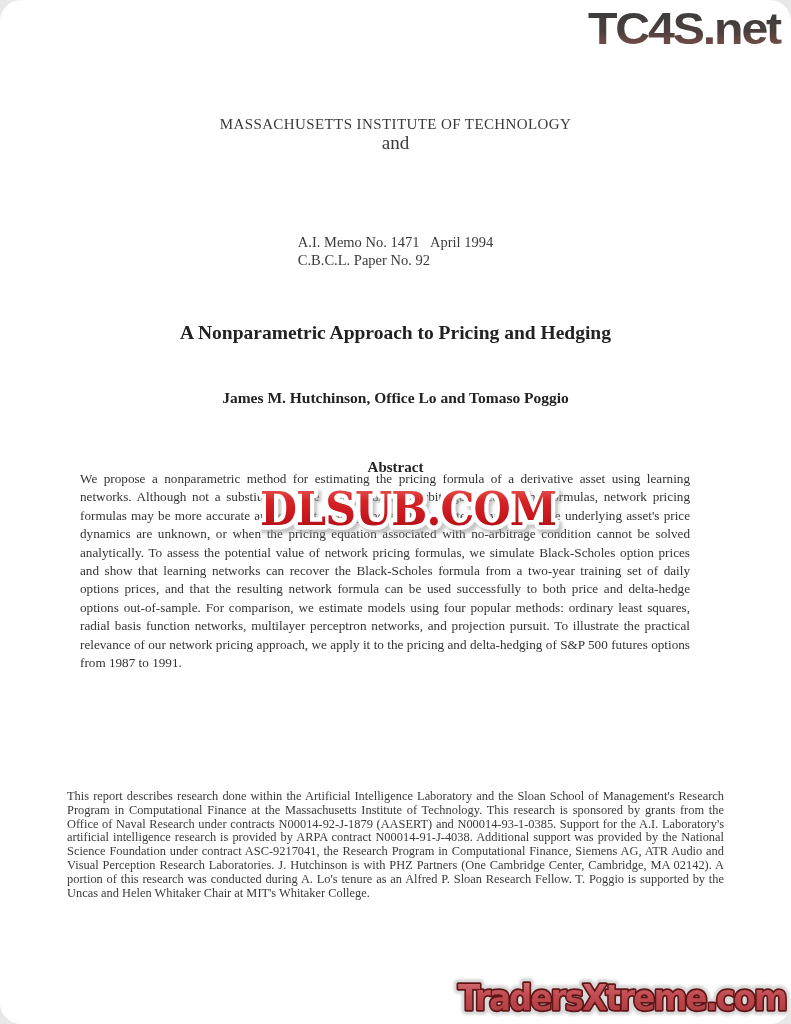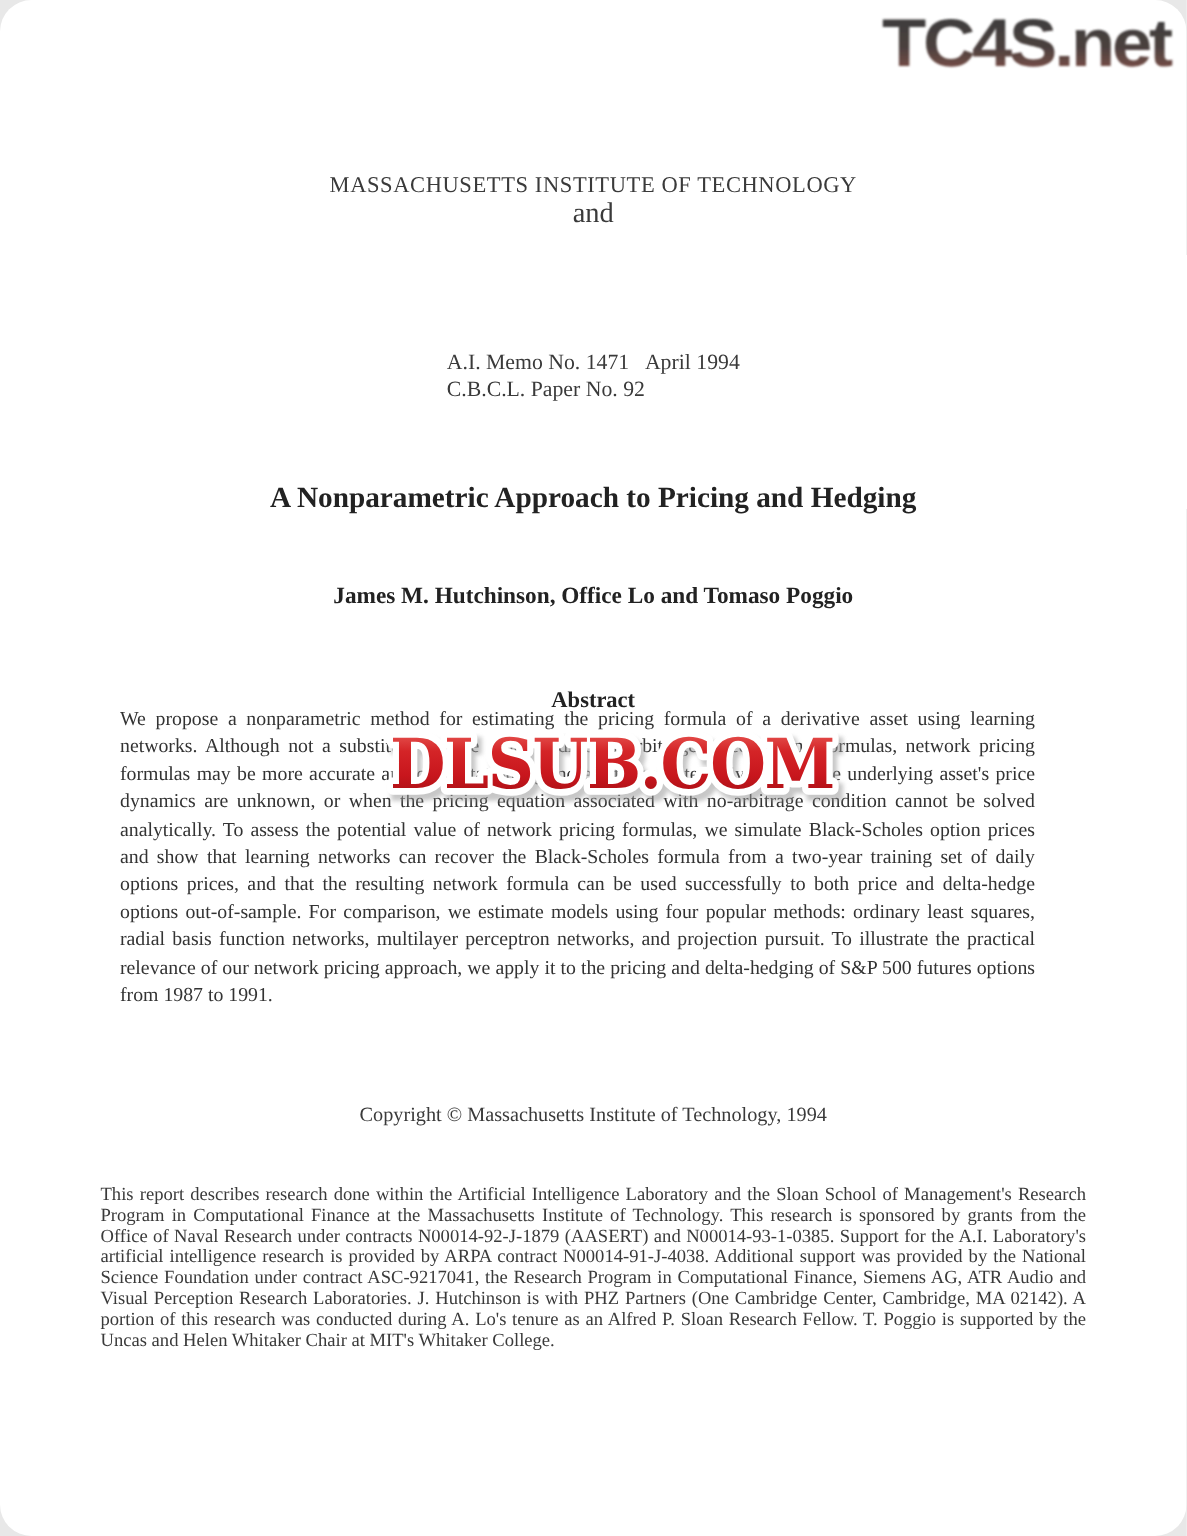--- a/index.html
+++ b/index.html
@@ -123,18 +123,35 @@
           <feGaussianBlur stdDeviation="1.4"></feGaussianBlur>
         </filter>
       </defs>
 
       <text x="162" y="47" text-anchor="middle" textLength="296" lengthAdjust="spacingAndGlyphs" font-family="DejaVu Serif, serif" font-size="46" letter-spacing="-1" fill="#9a9a9a" stroke="#9a9a9a" stroke-width="9" opacity="0.55" filter="url(#dlsubShadow)" transform="translate(3,4)">DLSUB.COM</text>
 
       <text x="162" y="47" text-anchor="middle" textLength="296" lengthAdjust="spacingAndGlyphs" font-family="DejaVu Serif, serif" font-size="46" letter-spacing="-1" paint-order="stroke" stroke="#ffffff" stroke-width="9" stroke-linejoin="round" fill="url(#dlsubGrad)">DLSUB.COM</text>
     </svg>
   </div>
 
-  <div class="copyright">Copyright © Massachusetts Institute of Technology, 1994</div>
 
   <div class="footnote">This report describes research done within the Artificial Intelligence Laboratory and the Sloan School of Management's Research Program in Computational Finance at the Massachusetts Institute of Technology. This research is sponsored by grants from the Office of Naval Research under contracts N00014-92-J-1879 (AASERT) and N00014-93-1-0385. Support for the A.I. Laboratory's artificial intelligence research is provided by ARPA contract N00014-91-J-4038. Additional support was provided by the National Science Foundation under contract ASC-9217041, the Research Program in Computational Finance, Siemens AG, ATR Audio and Visual Perception Research Laboratories. J. Hutchinson is with PHZ Partners (One Cambridge Center, Cambridge, MA 02142). A portion of this research was conducted during A. Lo's tenure as an Alfred P. Sloan Research Fellow. T. Poggio is supported by the Uncas and Helen Whitaker Chair at MIT's Whitaker College.</div>
 
+  <div class="wm-traders">
+    <svg width="340" height="50" viewBox="0 0 340 50">
+      <defs>
+        <linearGradient id="tradGrad" x1="0" y1="0" x2="0" y2="1">
+          <stop offset="0" stop-color="#d4737a"></stop>
+          <stop offset="0.45" stop-color="#c04a50"></stop>
+          <stop offset="1" stop-color="#a93a40"></stop>
+        </linearGradient>
+        <filter id="tradGlow" x="-15%" y="-15%" width="130%" height="130%">
+          <feGaussianBlur stdDeviation="1.2"></feGaussianBlur>
+        </filter>
+      </defs>
+
+      <text x="170" y="38" text-anchor="middle" textLength="328" lengthAdjust="spacingAndGlyphs" font-family="DejaVu Sans, sans-serif" font-size="35" letter-spacing="-2" fill="#d9d9d9" stroke="#d9d9d9" stroke-width="10" stroke-linejoin="round" filter="url(#tradGlow)">TradersXtreme.com</text>
+
+      <text x="170" y="38" text-anchor="middle" textLength="328" lengthAdjust="spacingAndGlyphs" font-family="DejaVu Sans, sans-serif" font-size="35" letter-spacing="-2" paint-order="stroke" stroke="#5e1513" stroke-width="3.5" stroke-linejoin="round" fill="url(#tradGrad)">TradersXtreme.com</text>
+    </svg>
+  </div>
 
 </div>
 
 </body></html>

